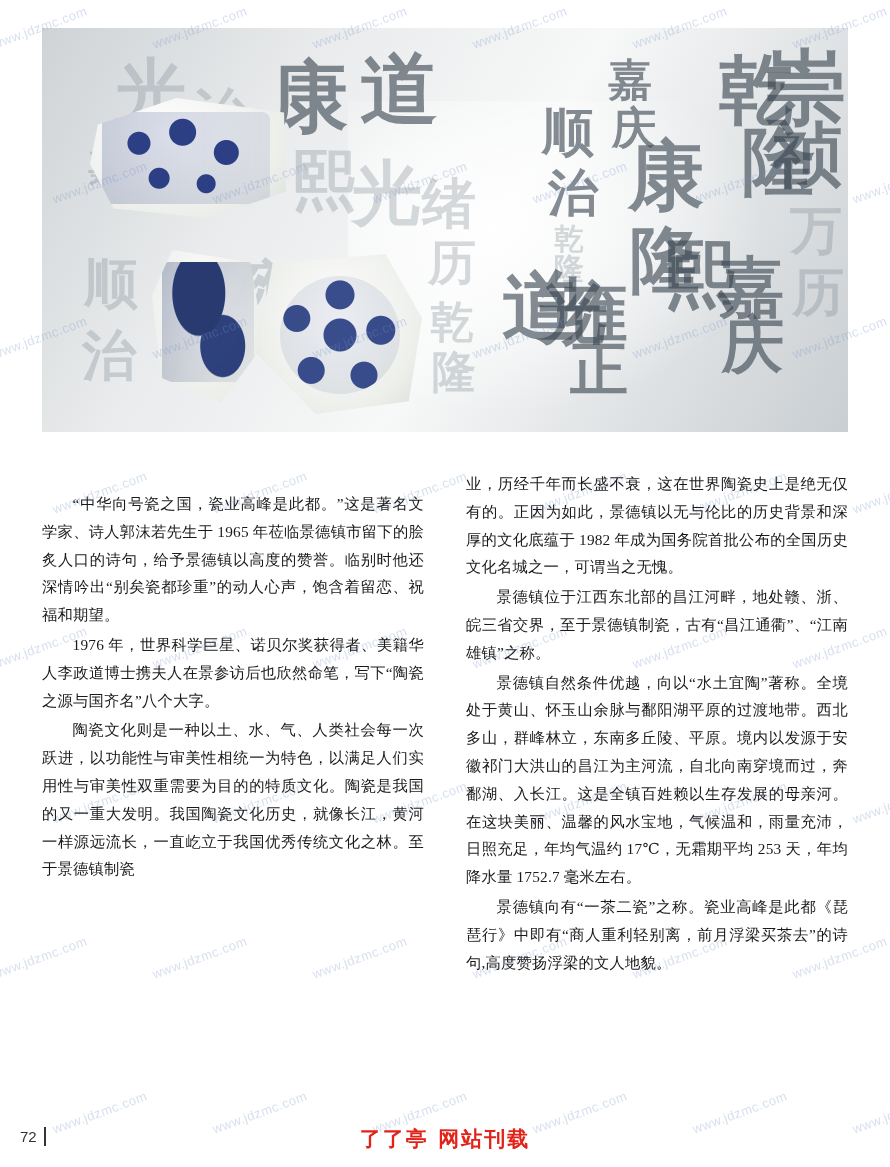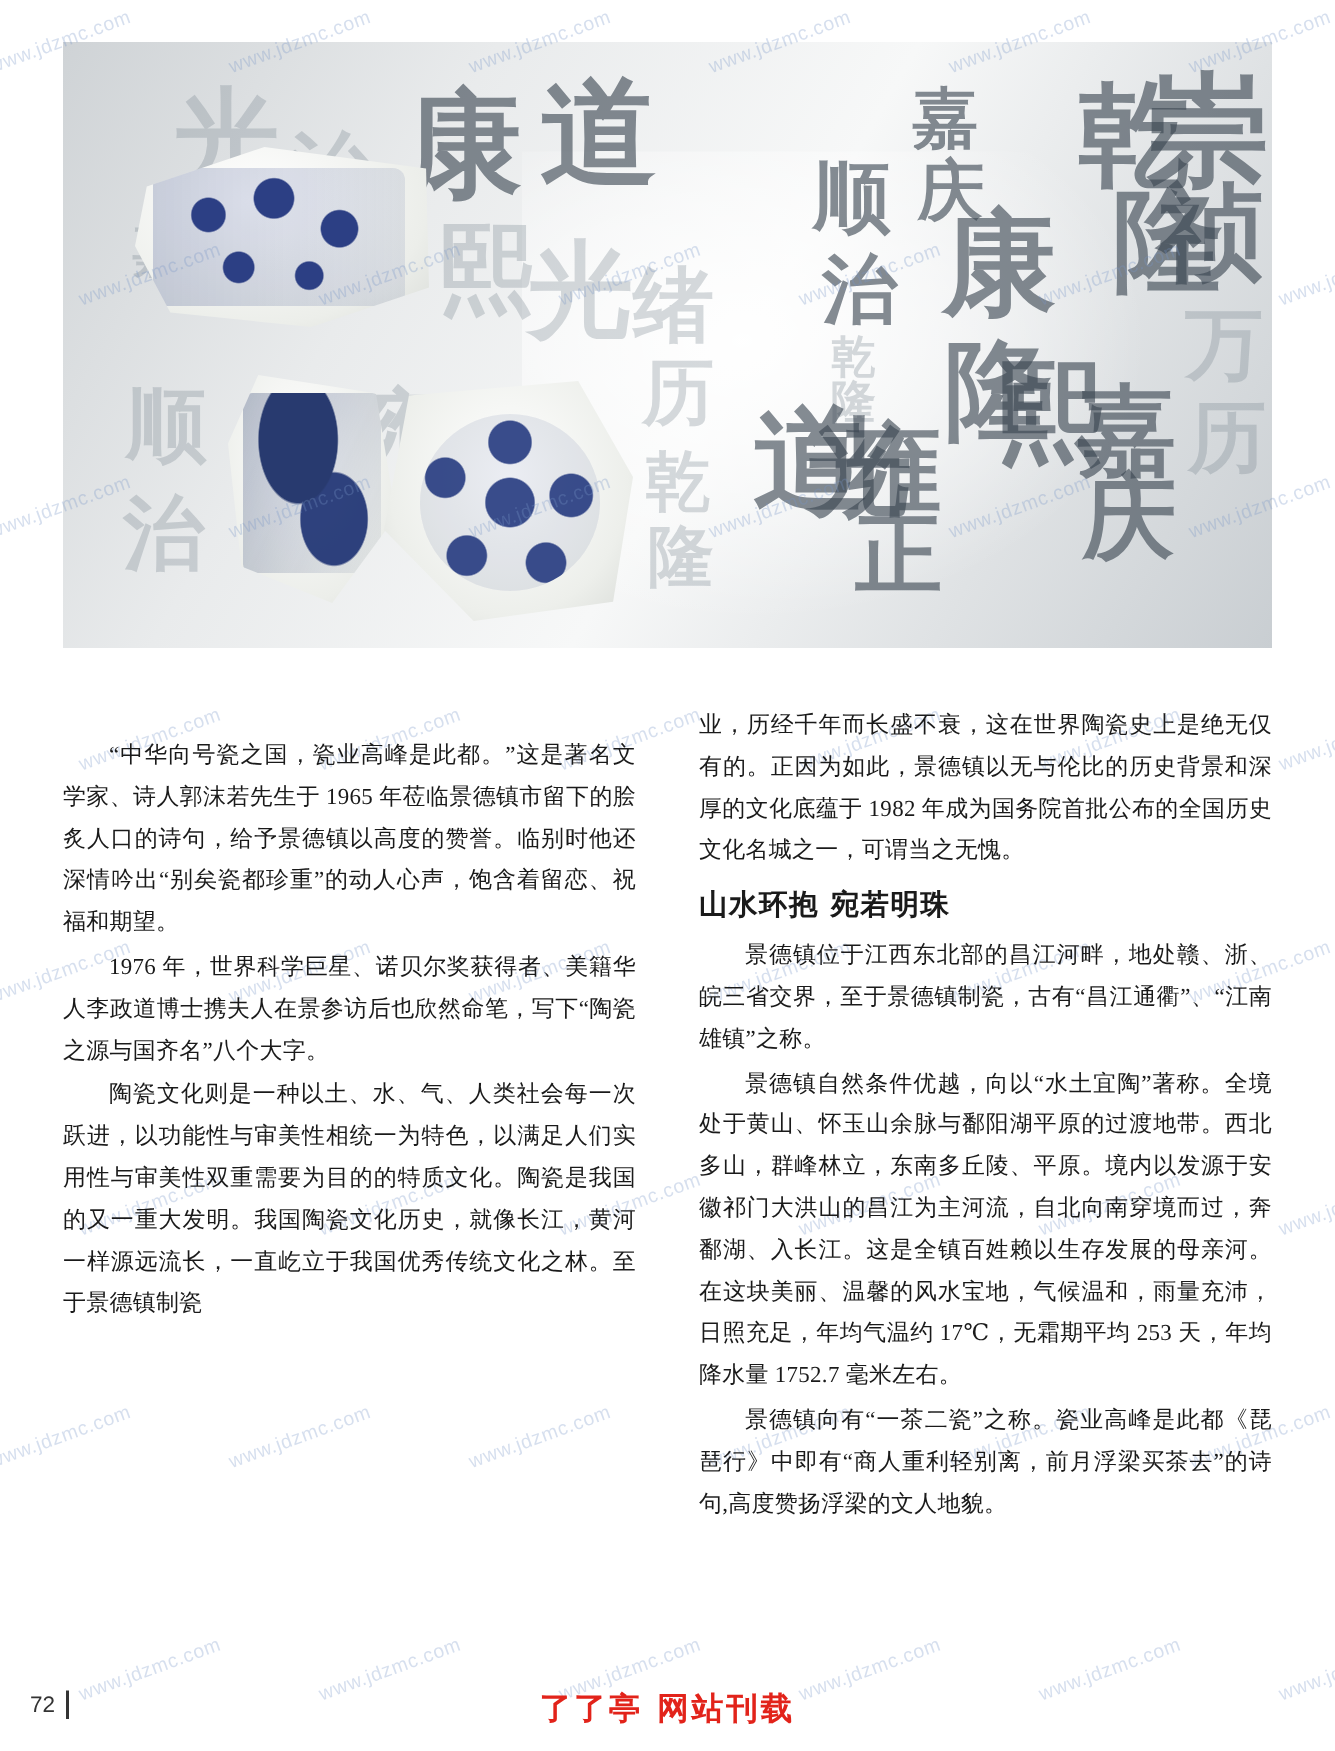--- a/index.html
+++ b/index.html
@@ -240,21 +240,20 @@
 <div id="text-area">
 
   <div class="col" id="col-left">
     <p class="para">“中华向号瓷之国，瓷业高峰是此都。”这是著名文学家、诗人郭沫若先生于 1965 年莅临景德镇市留下的脍炙人口的诗句，给予景德镇以高度的赞誉。临别时他还深情吟出“别矣瓷都珍重”的动人心声，饱含着留恋、祝福和期望。</p>
     <p class="para">1976 年，世界科学巨星、诺贝尔奖获得者、美籍华人李政道博士携夫人在景参访后也欣然命笔，写下“陶瓷之源与国齐名”八个大字。</p>
     <p class="para">陶瓷文化则是一种以土、水、气、人类社会每一次跃进，以功能性与审美性相统一为特色，以满足人们实用性与审美性双重需要为目的的特质文化。陶瓷是我国的又一重大发明。我国陶瓷文化历史，就像长江，黄河一样源远流长，一直屹立于我国优秀传统文化之林。至于景德镇制瓷</p>
   </div>
 
   <div class="col" id="col-right">
     <p class="para noindent">业，历经千年而长盛不衰，这在世界陶瓷史上是绝无仅有的。正因为如此，景德镇以无与伦比的历史背景和深厚的文化底蕴于 1982 年成为国务院首批公布的全国历史文化名城之一，可谓当之无愧。</p>
-    <h2 class="section-head">山水环抱  宛若明珠</h2>
     <p class="para">景德镇位于江西东北部的昌江河畔，地处赣、浙、皖三省交界，至于景德镇制瓷，古有“昌江通衢”、“江南雄镇”之称。</p>
     <p class="para">景德镇自然条件优越，向以“水土宜陶”著称。全境处于黄山、怀玉山余脉与鄱阳湖平原的过渡地带。西北多山，群峰林立，东南多丘陵、平原。境内以发源于安徽祁门大洪山的昌江为主河流，自北向南穿境而过，奔鄱湖、入长江。这是全镇百姓赖以生存发展的母亲河。在这块美丽、温馨的风水宝地，气候温和，雨量充沛，日照充足，年均气温约 17℃，无霜期平均 253 天，年均降水量 1752.7 毫米左右。</p>
     <p class="para">景德镇向有“一茶二瓷”之称。瓷业高峰是此都《琵琶行》中即有“商人重利轻别离，前月浮梁买茶去”的诗句,高度赞扬浮梁的文人地貌。</p>
   </div>
 
 </div>
 
 <div id="footer">
   <div id="page-number">72</div>
   <div id="footer-brand">了了亭  网站刊载</div>

